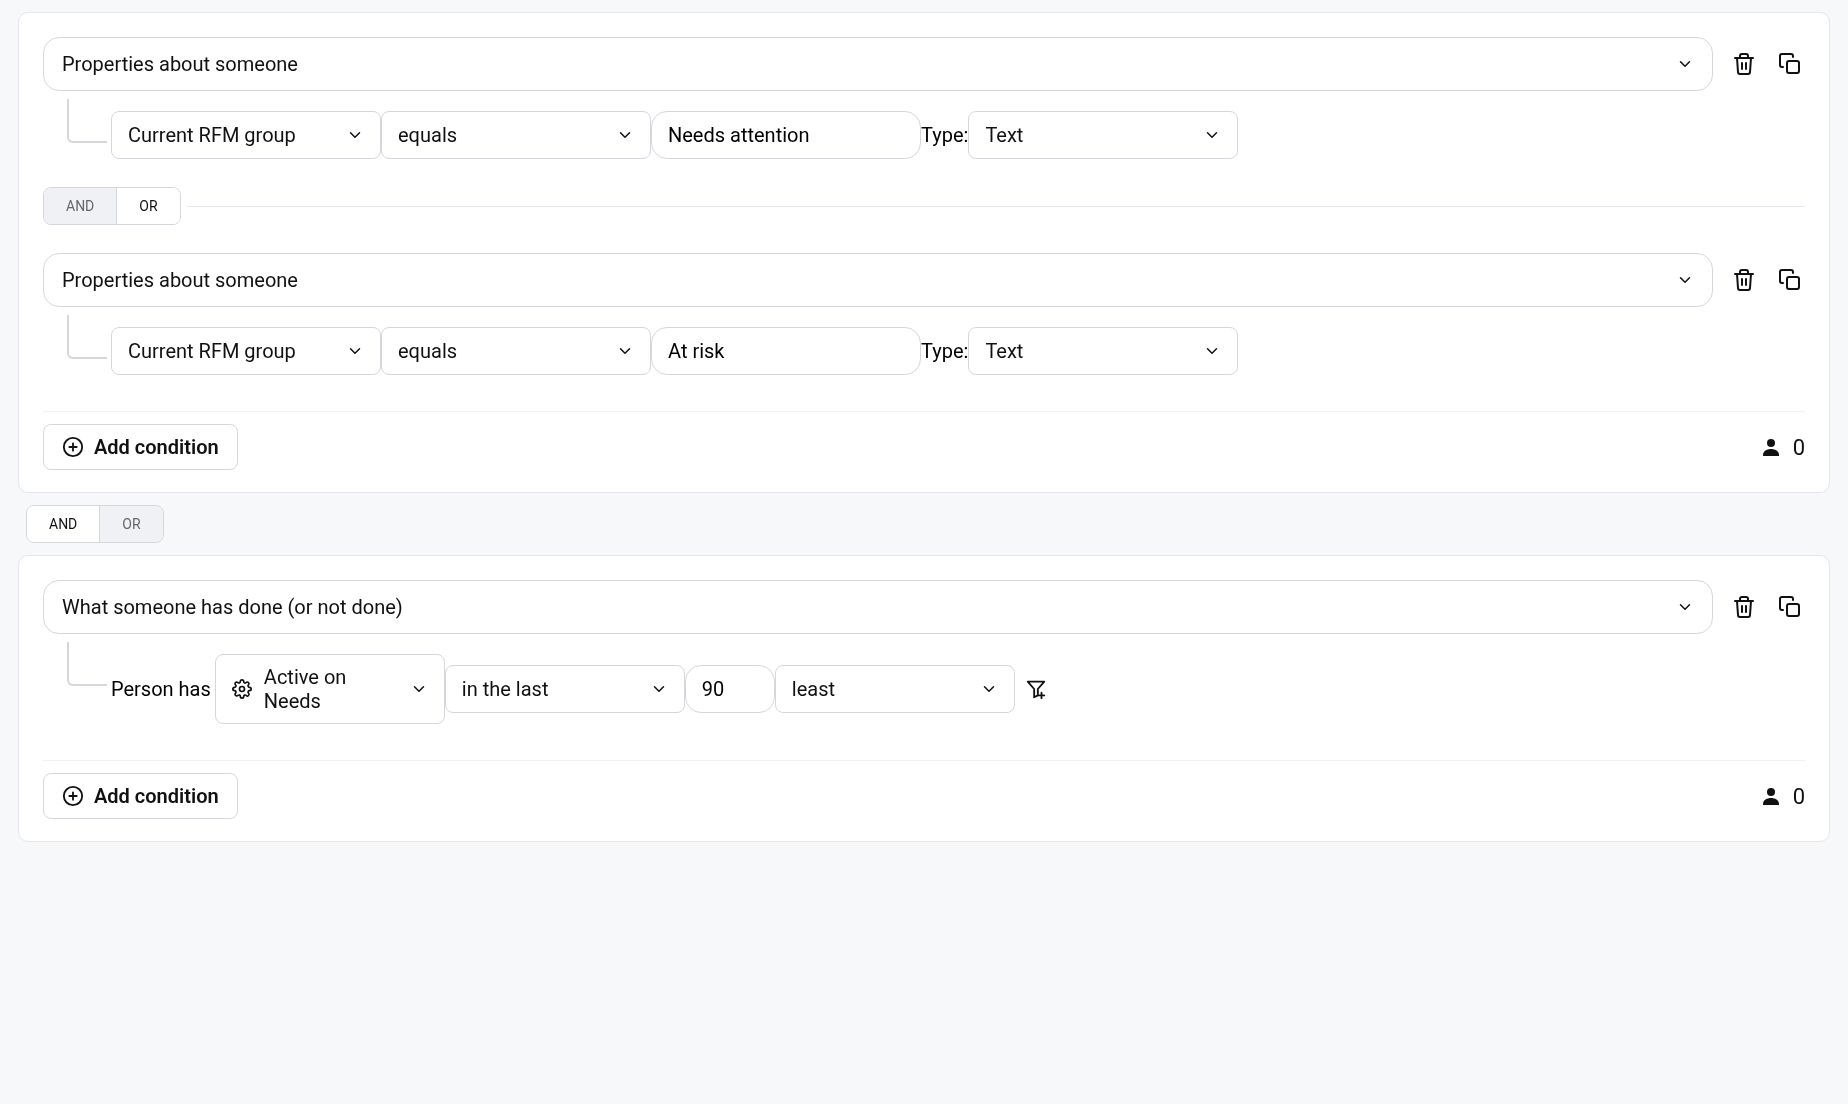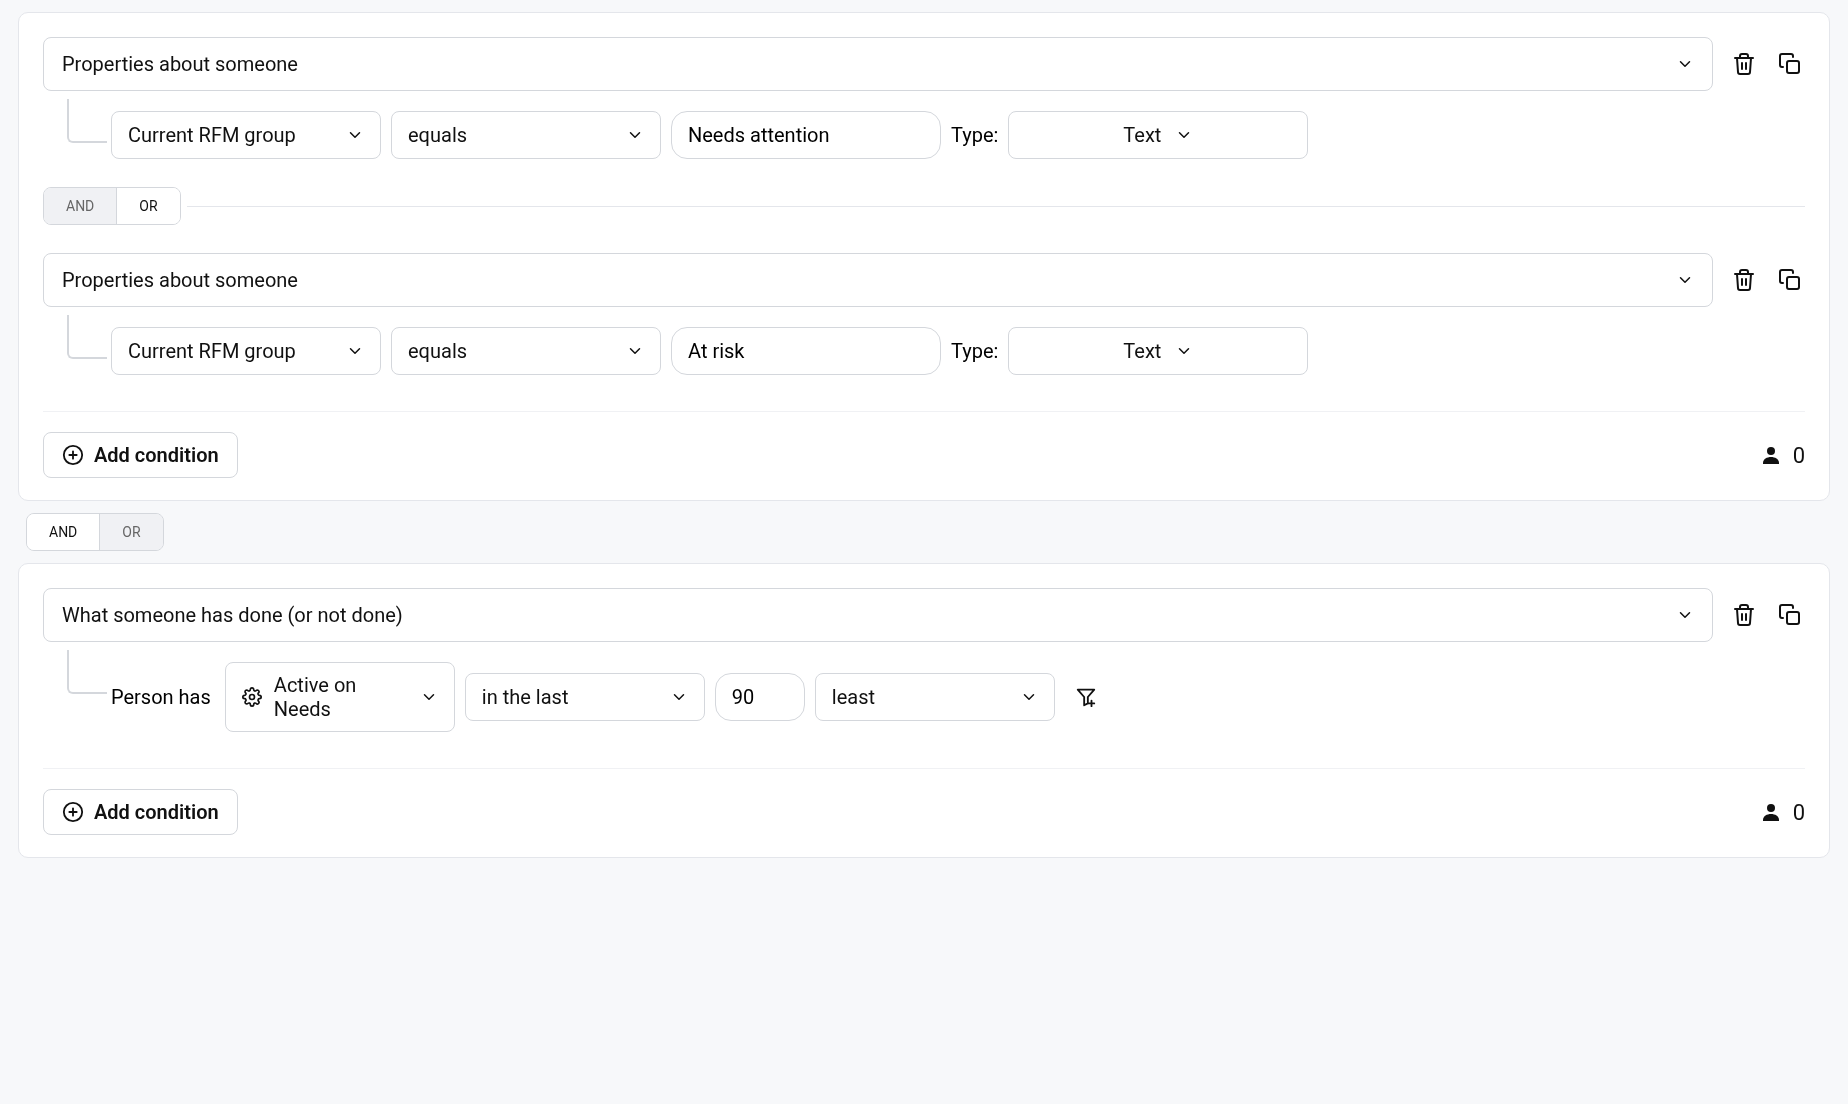--- a/index.html
+++ b/index.html
@@ -21,37 +21,36 @@
   }
 
   .row { display: flex; align-items: center; gap: 16px; }
 
   .main-dropdown {
     flex: 1;
     display: flex;
     align-items: center;
     justify-content: space-between;
     border: 1px solid #d4d7dc;
-    border-radius: 8px;
+    border-radius: 16px;
     padding: 14px 18px;
     background: #fff;
     cursor: pointer;
   }
 
   .icon-btn {
     width: 30px; height: 30px;
     display: inline-flex; align-items: center; justify-content: center;
     cursor: pointer;
     color: #111;
   }
 
   .indent-row {
     display: flex;
     align-items: center;
-    gap: 10px;
     margin-top: 20px;
     position: relative;
     padding-left: 68px;
   }
 
   .elbow {
     position: absolute;
     left: 24px;
     top: -12px;
     width: 40px;
@@ -119,21 +118,21 @@
   }
   .toggle-btn + .toggle-btn {
     border-left: 1px solid #d4d7dc;
   }
 
   .card-footer {
     display: flex;
     align-items: center;
     justify-content: space-between;
     margin-top: 36px;
-    padding-top: 20px;
+    padding-top: 12px;
     border-top: 1px solid #f0f1f4;
   }
   .add-btn {
     display: inline-flex;
     align-items: center;
     gap: 10px;
     border: 1px solid #d4d7dc;
     border-radius: 8px;
     padding: 10px 18px;
     background: #fff;
@@ -164,21 +163,21 @@
     stroke-linecap: round;
     stroke-linejoin: round;
   }
 
   .gear-icon { width: 20px; height: 20px; margin-right: 2px; }
   .w-270 { width: 270px; }
   .w-240 { width: 240px; }
   .w-230 { width: 230px; }
   .w-90 { width: 90px; }
   .w-val { width: 270px; }
-  .w-type { width: 300px; justify-content: center; }
+  .w-type { width: 270px; }
 
   svg { flex-shrink: 0; }
 </style>
 </head>
 <body>
 
 <div class="container">
 
   <div class="group-card">
 

